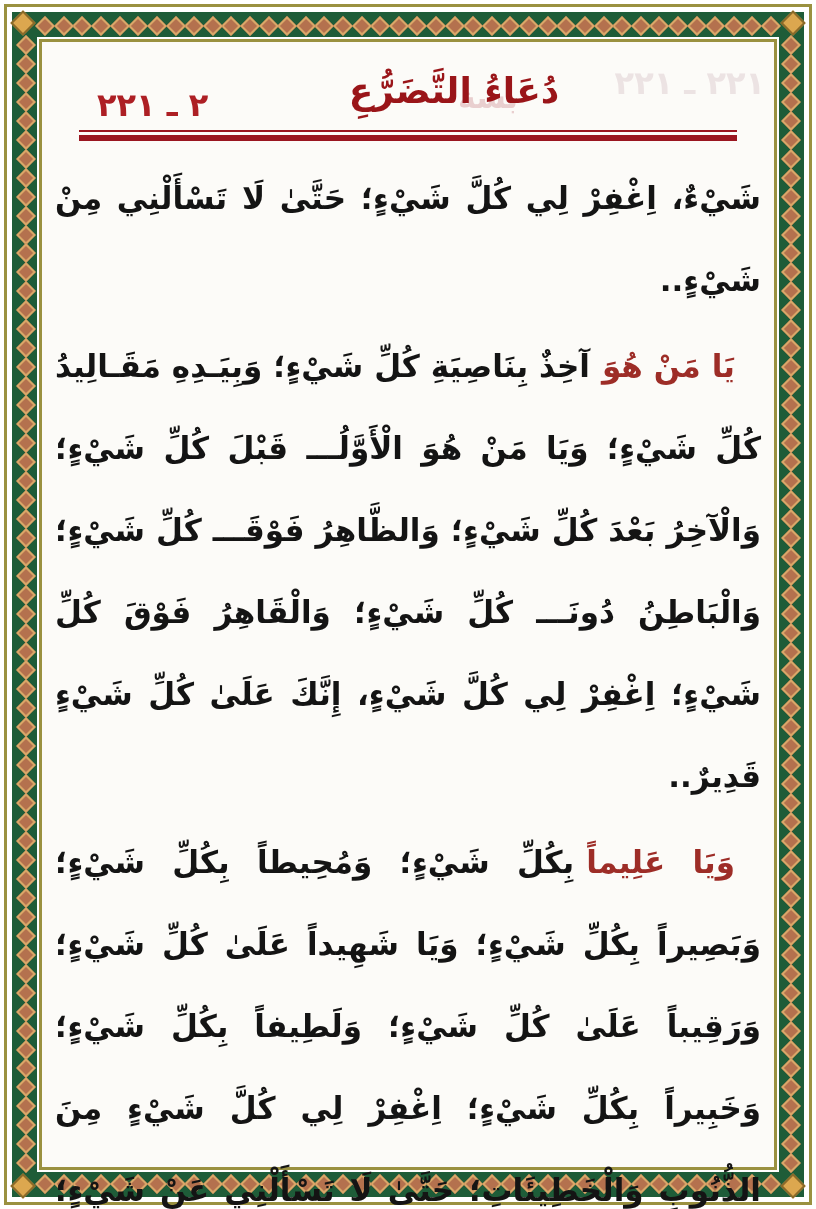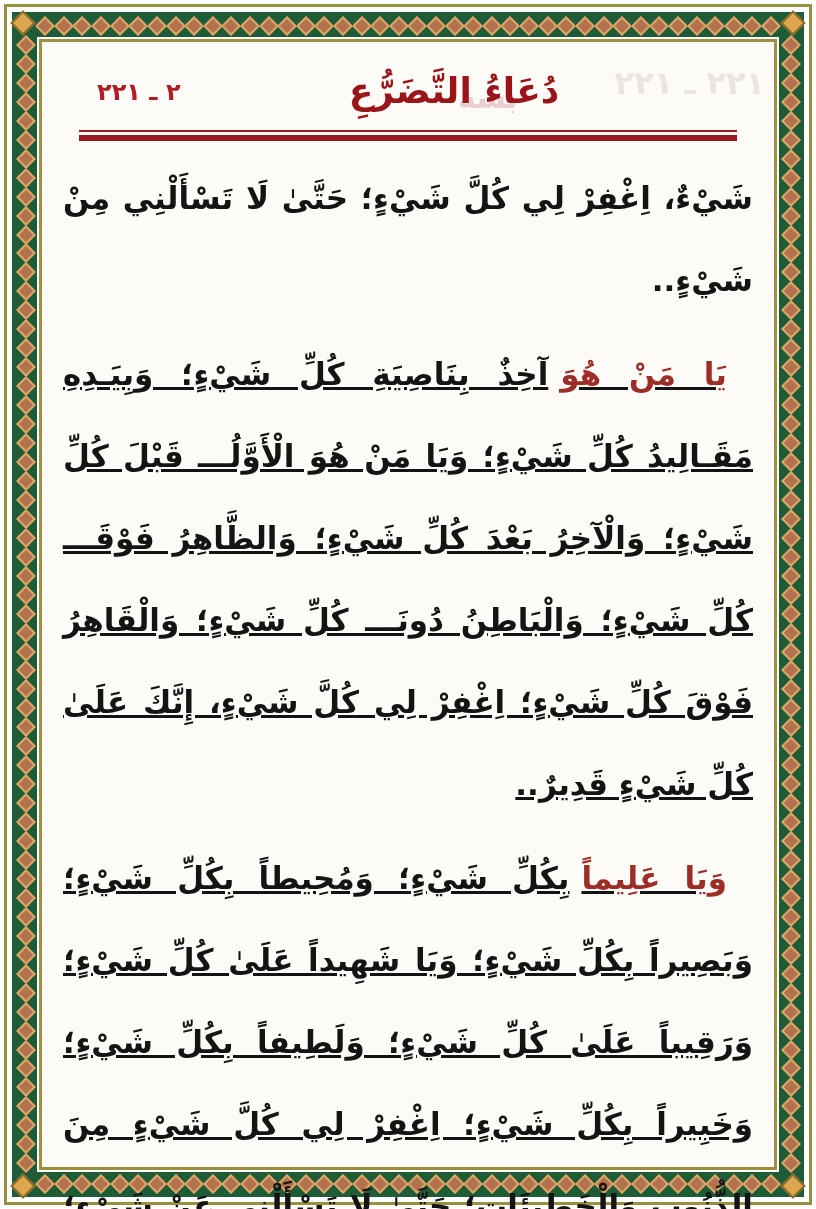--- a/index.html
+++ b/index.html
@@ -45,23 +45,23 @@
   .corner.tl{top:2px;left:2px;} .corner.tr{top:2px;right:2px;}
   .corner.bl{bottom:2px;left:2px;} .corner.br{bottom:2px;right:2px;}
   
   .content{
     position:absolute;inset:42px;
     padding:28px 9px 0;
     direction:rtl;
   }
   .hdr{position:relative;height:58px;}
   .hdr-pagenum{
-    position:absolute;left:46px;top:8px;
+    position:absolute;left:46px;top:16px;
     direction:rtl;
-    font-size:24px;font-weight:bold;
+    font-size:32px;font-weight:bold;
     color:var(--page-number-red,#ad1f24);
     letter-spacing:2px;
   }
   .hdr-ghost-nums{
     position:absolute;right:0;top:-6px;
     direction:rtl;
     font-size:32px;font-weight:bold;
     color:#ece3e3;
     letter-spacing:2px;
   }
@@ -91,22 +91,22 @@
       var(--rule-red,#9a1620) 5px 11px);
   }
   .body-text{
     margin-top:16px;
     direction:rtl;
     text-align:justify;
     font-size:31px;font-weight:bold;
     line-height:82px;
     color:#141414;
   }
-  .para{margin:12px;}
-  .para.indent{text-indent:26px;text-decoration:underline;}
+  .para{margin:4px;}
+  .para.indent{text-indent:26px;}
   .lead{color:var(--lead-red,#9d2d27);margin-inline-end:12px;}
   .lead:empty{display:none;margin:0;}
 </style>
 </head>
 <body>
 
 <div class="page">
 
   <div class="frame-outer"></div>
 

